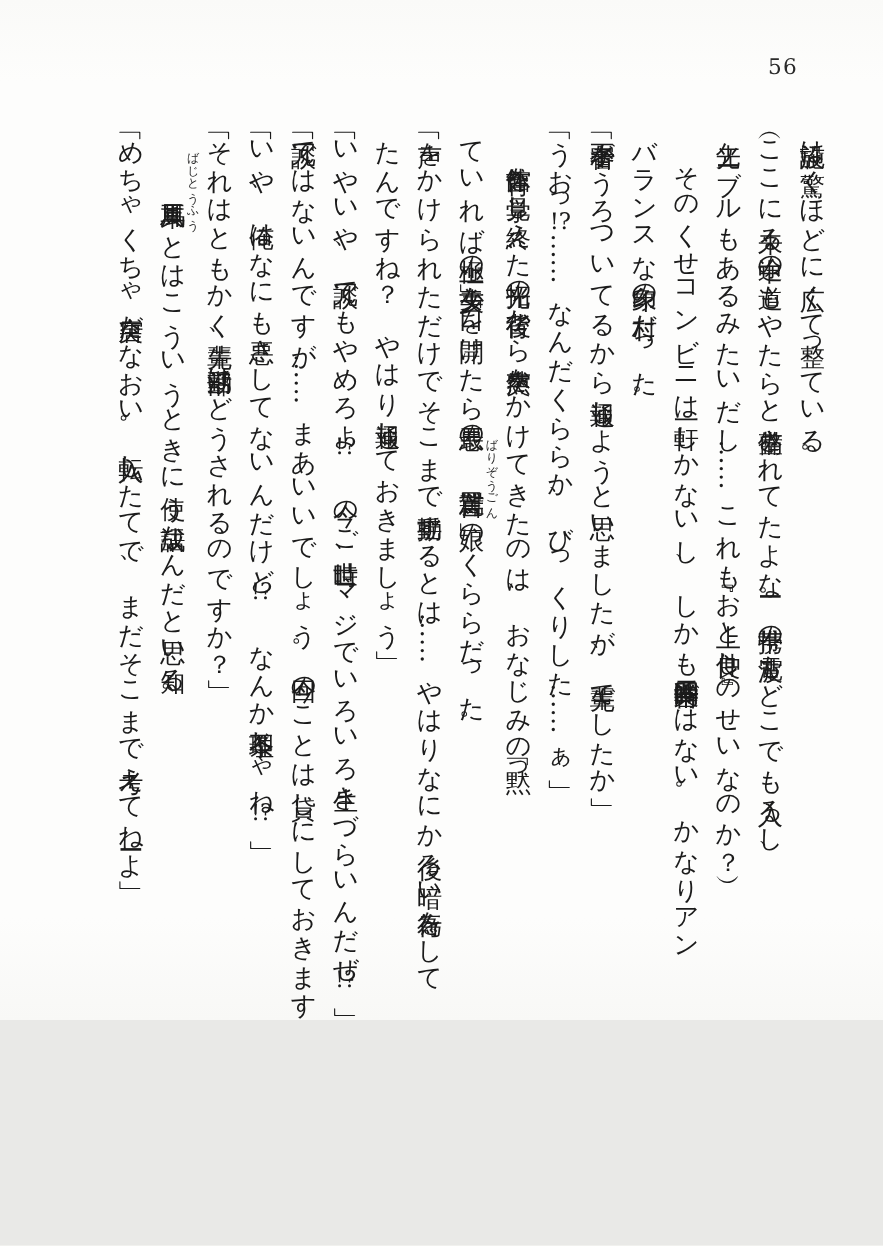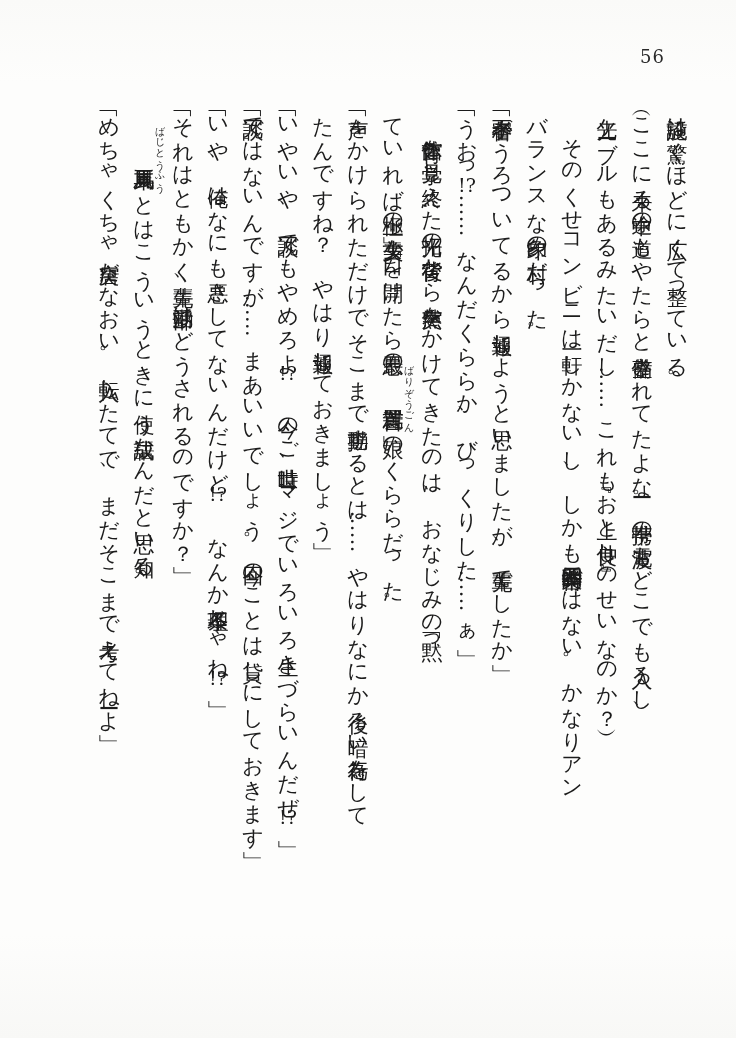--- a/index.html
+++ b/index.html
@@ -8,21 +8,21 @@
   }
   body {
     width: 736px;
     height: 1038px;
     background: #e9e9e7;
     font-family: "DejaVu Serif", "Liberation Serif", serif;
   }
   .page {
     position: relative;
     width: 736px;
-    height: 1038px;
+    height: 850px;
     background: #fcfcfa;
     background-image: linear-gradient(180deg, #fafaf8 0%, #fdfdfc 8%, #fdfdfc 90%, #f8f8f6 100%);
     overflow: hidden;
   }
   .page-number {
     position: absolute;
     top: 46px;
     left: 640px;
     font-size: 18px;
     color: #2a2a2a;

